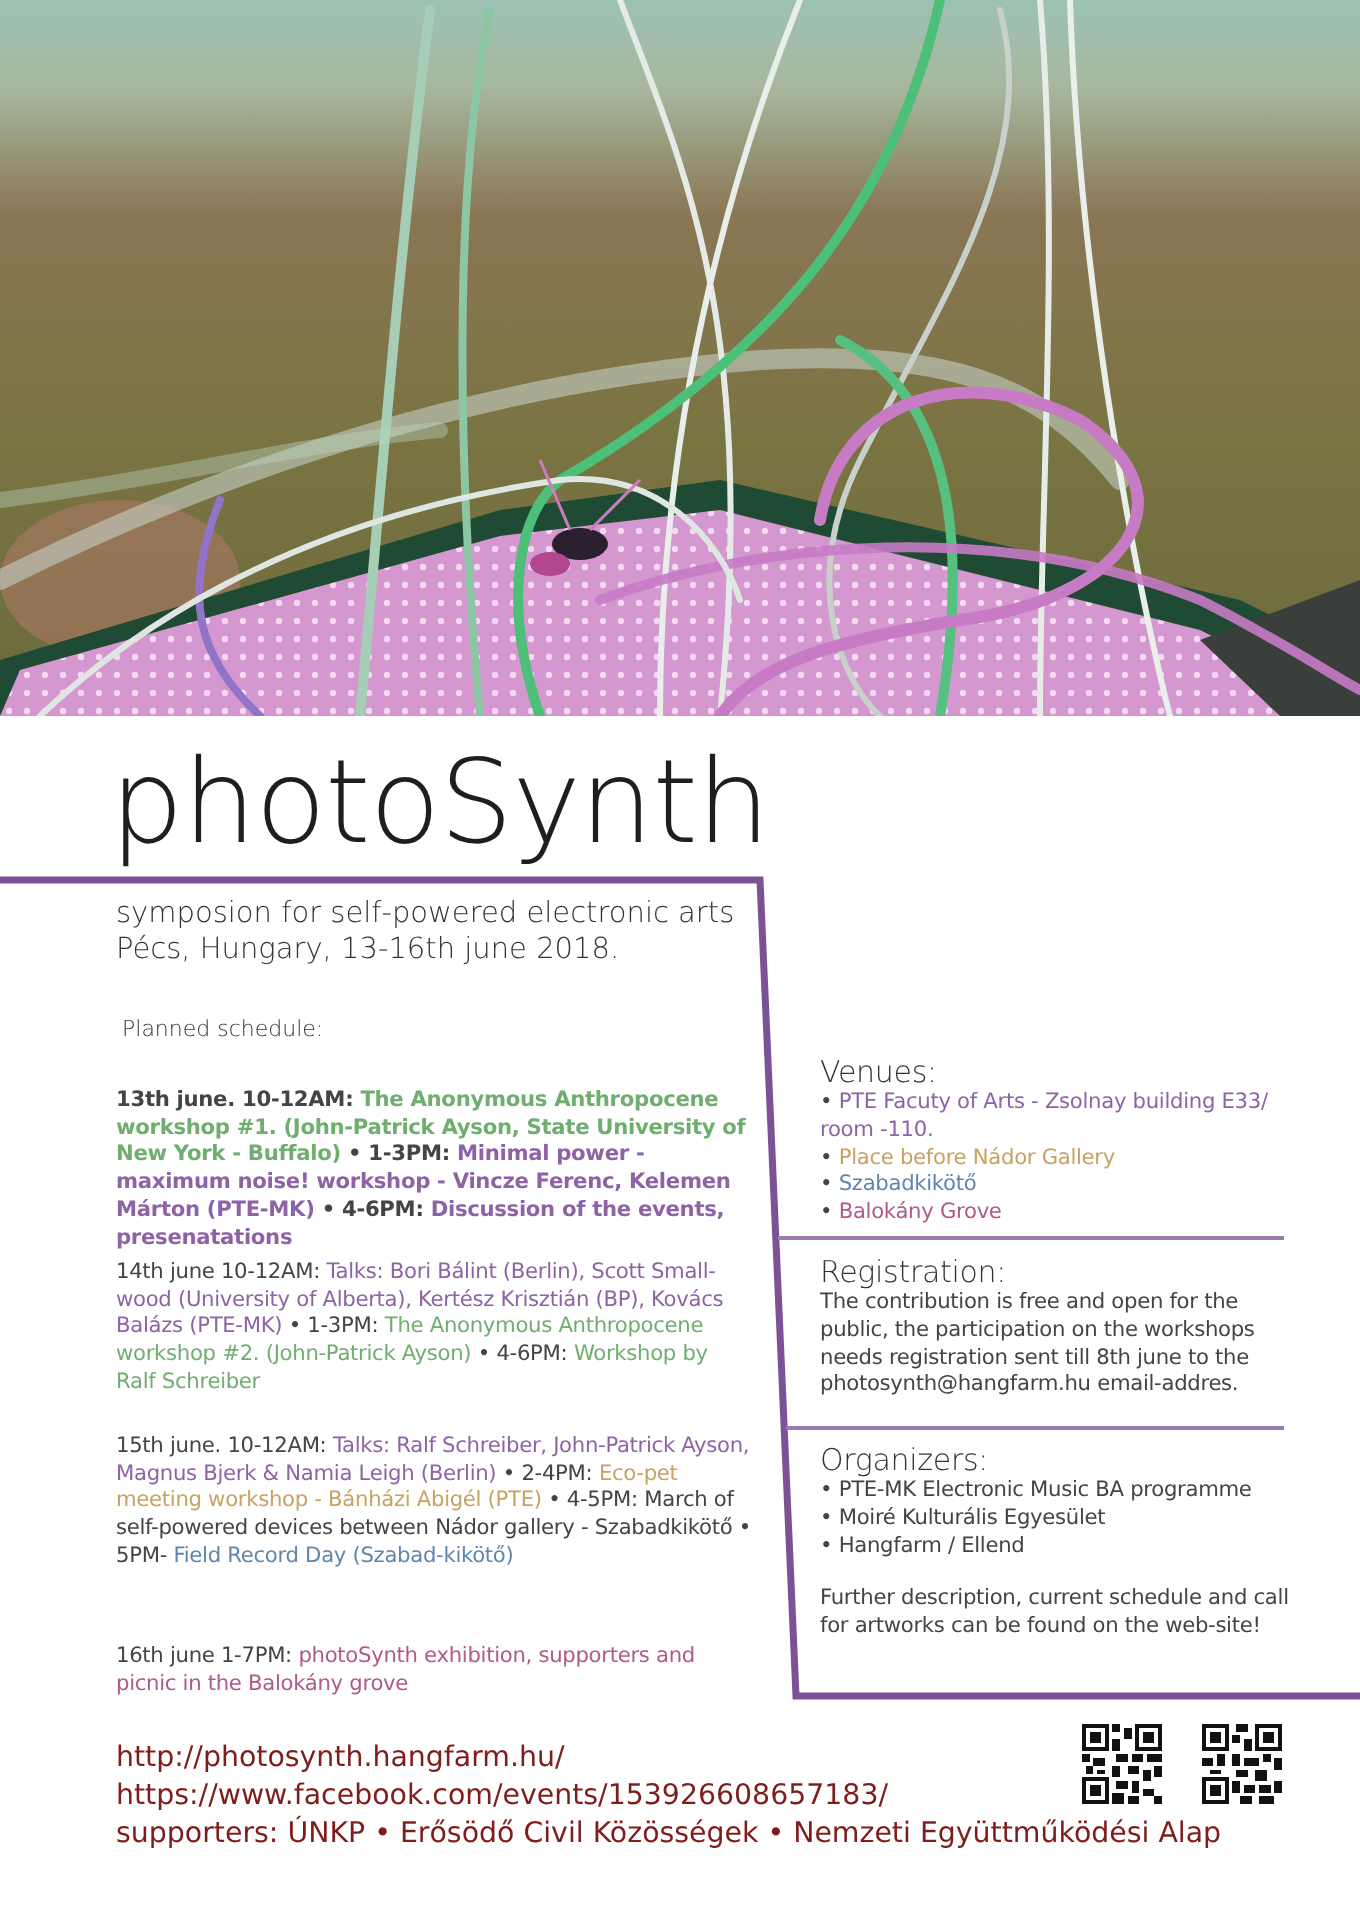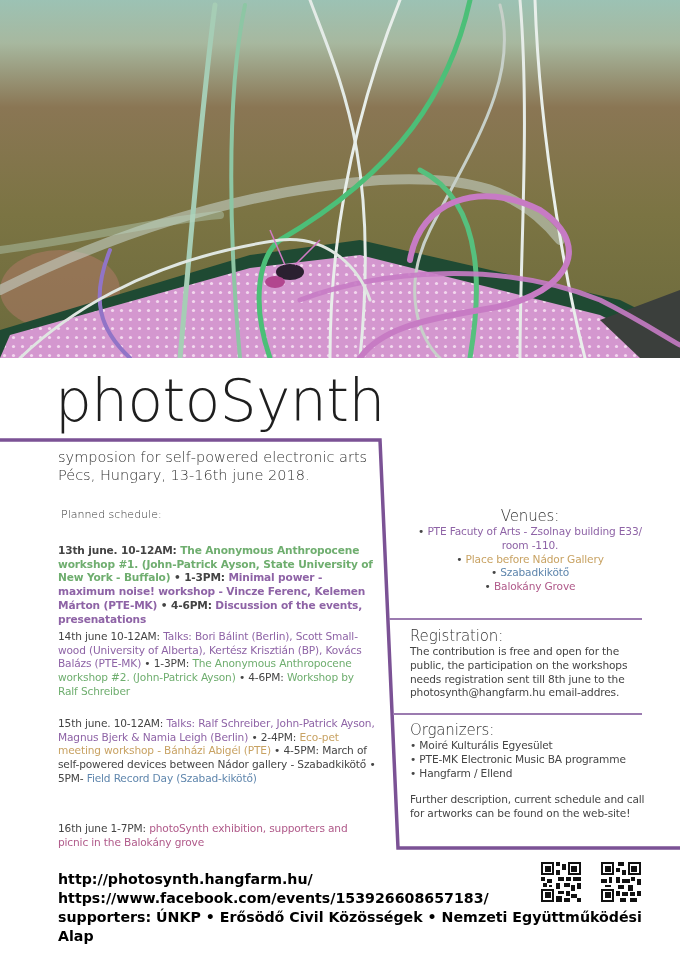--- a/index.html
+++ b/index.html
@@ -21,21 +21,21 @@
   .g { color:#6fae6f; }
   .p { color:#8e63a6; }
   .o { color:#c8a262; }
   .b { color:#5f86ad; }
   .m { color:#b05a8a; }
 
   .right { position:absolute; left:410px; width:240px; font-size:10.6px; line-height:13.8px; color:#444; letter-spacing:-0.15px; }
   .rhead { font-size:15px; color:#333; line-height:17px; font-weight:300; }
   .divider { position:absolute; height:2px; background:#9b7bb0; }
 
-  .footer { position:absolute; left:58px; top:870px; font-size:14.2px; line-height:19px; color:#000000; font-weight:700; }
+  .footer { position:absolute; left:58px; top:870px; font-size:14.2px; line-height:19px; color:#7f1d1d; font-weight:400; }
   .qr { position:absolute; top:862px; width:40px; height:40px; }
 </style>
 </head>
 <body>
 
 <div class="photo">
   <svg width="680" height="358" viewBox="0 0 680 358">
     <defs>
       <linearGradient id="sky" x1="0" y1="0" x2="0" y2="1">
         <stop offset="0" stop-color="#9cc2b4"></stop>
@@ -104,39 +104,39 @@
 </div>
 
 <div class="sched" style="top:717px;">
   <span>15th june. 10-12AM: </span><span class="p">Talks: Ralf Schreiber, John-Patrick Ayson, Magnus Bjerk &amp; Namia Leigh (Berlin)</span><span> • 2-4PM: </span><span class="o">Eco-pet meeting workshop - Bánházi Abigél (PTE)</span><span> • 4-5PM: March of self-powered devices between Nádor gallery - Szabadkikötő • 5PM- </span><span class="b">Field Record Day (Szabad-kikötő)</span>
 </div>
 
 <div class="sched" style="top:822px;">
   <span>16th june 1-7PM: </span><span class="m">photoSynth exhibition, supporters and picnic in the Balokány grove</span>
 </div>
 
-<div class="right" style="top:508px;text-align:center;">
+<div class="right" style="top:528px;">
   <div class="rhead">Venues:</div>
   <div><span>• </span><span class="p">PTE Facuty of Arts - Zsolnay building E33/ room -110.</span></div>
   <div><span>• </span><span class="o">Place before Nádor Gallery</span></div>
   <div><span>• </span><span class="b">Szabadkikötő</span></div>
   <div><span>• </span><span class="m">Balokány Grove</span></div>
 </div>
 <div class="divider" style="left:389px; top:618px; width:253px;"></div>
 
 <div class="right" style="top:628px;">
   <div class="rhead">Registration:</div>
   <div>The contribution is free and open for the public, the participation on the workshops needs registration sent till 8th june to the photosynth@hangfarm.hu email-addres.</div>
 </div>
 <div class="divider" style="left:393px; top:713px; width:249px;"></div>
 
 <div class="right" style="top:722px;">
   <div class="rhead">Organizers:</div>
+  <div><span>• </span><span>PTE-MK Electronic Music BA programme</span></div>
   <div><span>• </span><span>Moiré Kulturális Egyesület</span></div>
-  <div><span>• </span><span>PTE-MK Electronic Music BA programme</span></div>
   <div><span>• </span><span>Hangfarm / Ellend</span></div>
   <div style="height:13px;"></div>
   <div>Further description, current schedule and call for artworks can be found on the web-site!</div>
 </div>
 
 <div class="footer">
   <div>http://photosynth.hangfarm.hu/</div>
   <div>https://www.facebook.com/events/153926608657183/</div>
   <div>supporters: ÚNKP • Erősödő Civil Közösségek • Nemzeti Együttműködési Alap</div>
 </div>

